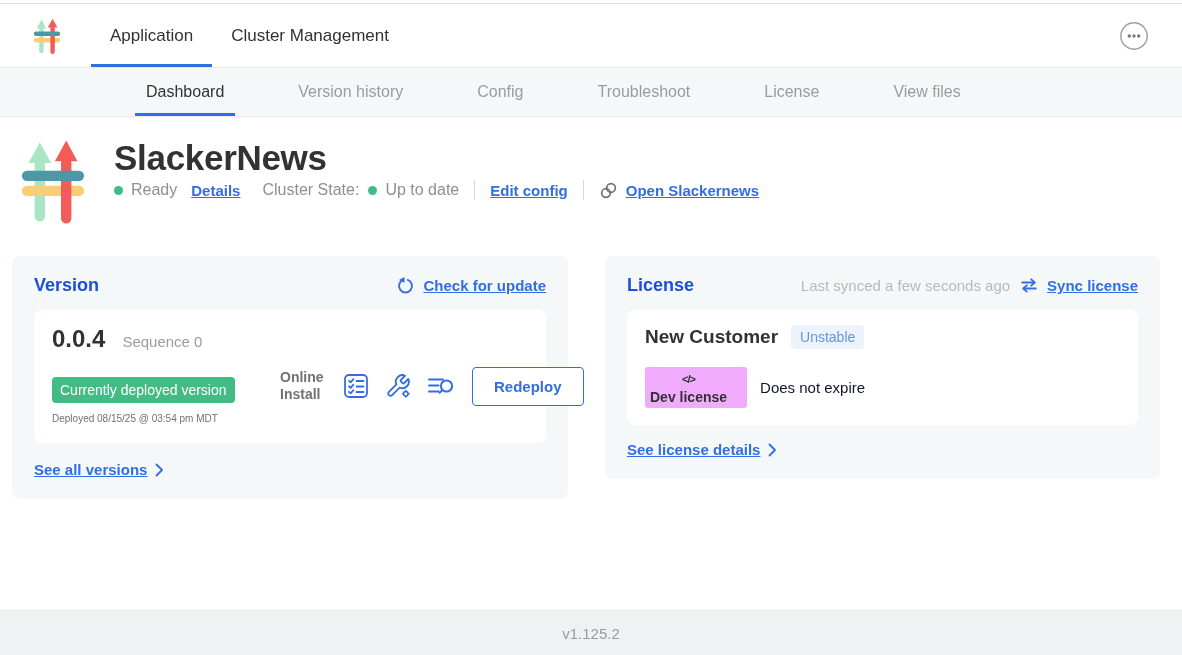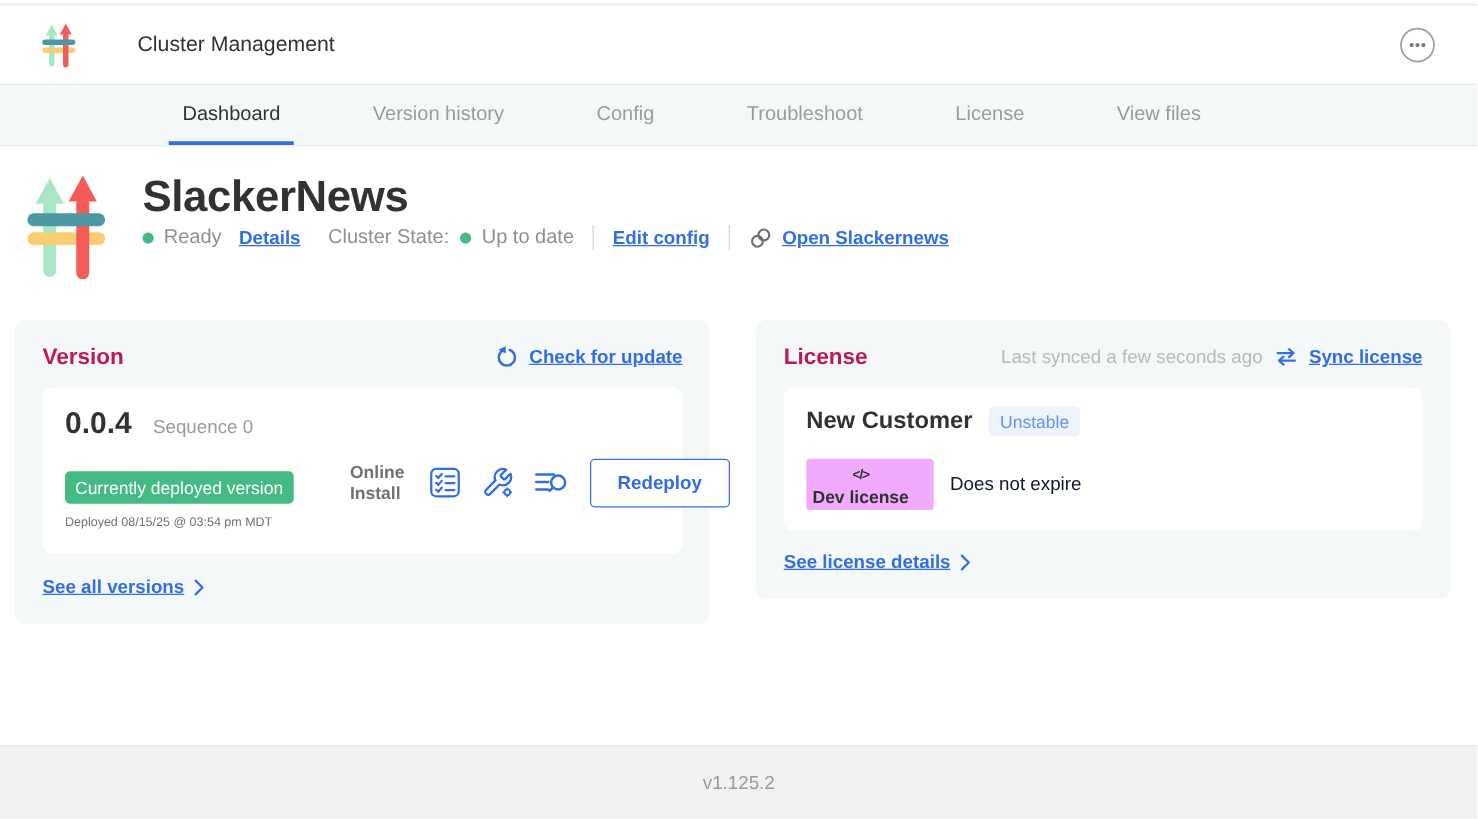--- a/index.html
+++ b/index.html
@@ -40,21 +40,21 @@
   .vdivider { width: 1px; height: 20px; background: #d6d6d6; margin: 0 15px; }
   a.link { color: #326DE6; text-decoration: underline; font-weight: 600; font-size: 15px; cursor: pointer; display: inline-flex; align-items: center; gap: 8px; }
   .icon-link { display: inline-flex; align-items: center; gap: 7px; }
 
   
   .cards { display: flex; align-items: flex-start; gap: 37px; padding: 28px 22px 0 12px; }
   .card { background: #f5f8f9; border-radius: 8px; padding: 19px 22px 20px; }
   .card-version { width: 556px; }
   .card-license { width: 555px; }
   .card-head { display: flex; align-items: center; justify-content: space-between; margin-bottom: 14px; }
-  .card-title { font-size: 18px; font-weight: bold; color: #be185d; }
+  .card-title { font-size: 18px; font-weight: bold; color: #1d4ed8; }
   .head-action { display: flex; align-items: center; gap: 9px; }
   .muted-light { font-size: 15px; color: #b9b9b9; }
   .inner { background: #fff; border-radius: 8px; padding: 15px 18px 17px; }
 
   .v-top { display: flex; align-items: baseline; gap: 17px; }
   .v-num { font-size: 24px; font-weight: bold; color: #323232; }
   .v-seq { font-size: 15px; color: #9b9b9b; }
   .v-body { display: flex; align-items: flex-start; margin-top: 12px; }
   .v-left { width: 228px; flex: none; margin-top: 12px; }
   .badge-green { display: inline-block; background: #44BB84; color: #fff; font-size: 14px; padding: 5px 8px; border-radius: 4px; white-space: nowrap; }
@@ -69,39 +69,42 @@
   .l-row1 { display: flex; align-items: center; gap: 13px; }
   .l-name { font-size: 19px; font-weight: bold; color: #323232; }
   .badge-blue { background: #edf2fb; color: #6096e8; font-size: 14px; padding: 4px 9px; border-radius: 4px; }
   .l-row2 { display: flex; align-items: center; gap: 13px; margin-top: 18px; }
   .tag-gray { background: #f0abfc; color: #323232; font-size: 14px; font-weight: 600; padding: 3px 20px 3px 5px; border-radius: 3px; display: inline-flex; align-items: center; gap: 3px; flex-direction: column; }
   .code-glyph::before { content: "</>"; font-size: 11px; font-weight: bold; letter-spacing: -1px; color: #323232; }
   .expiry { font-size: 15px; color: #0f172a; }
   .license-see { margin-top: 16px; }
 
   
-  footer { flex: none; height: 59px; background: #f0f1f2; border-top: 1px solid #e4e6e7; display: flex; align-items: center; justify-content: center; font-size: 15px; color: #9b9b9b; }
+  footer { flex: none; height: 45px; background: #f0f1f2; border-top: 1px solid #e4e6e7; display: flex; align-items: center; justify-content: center; font-size: 15px; color: #9b9b9b; }
 </style>
 </head>
 <body>
 
 <div class="top-line"></div>
 
 <header class="topbar">
   <span class="brand">
     <svg width="28" height="38" viewBox="0 0 70 94">
       <path d="M21 6 L33 28 L9 28 Z" fill="#AAE6C6"></path>
       <rect x="15.5" y="24" width="11" height="66" rx="5.5" fill="#AAE6C6"></rect>
       <rect x="2" y="52" width="66" height="11" rx="5.5" fill="#F9CE73"></rect>
       <path d="M49 4 L61 26 L37 26 Z" fill="#F25B58"></path>
       <rect x="43.5" y="22" width="11" height="70" rx="5.5" fill="#F25B58"></rect>
       <rect x="2" y="36" width="66" height="11" rx="5.5" fill="#4C99A5"></rect>
     </svg>
   </span>
   <nav class="topnav">
+    <div class="top-tab active">
+      <span>Application</span>
+    </div>
     <div class="top-tab">
       <span>Cluster Management</span>
     </div>
   </nav>
   <div class="topbar-spacer"></div>
   <button class="menu-btn">
     <span>
       <svg width="30" height="30" viewBox="0 0 30 30">
         <circle cx="15" cy="15" r="13.2" fill="none" stroke="#9e9e9e" stroke-width="1.4"></circle>
         <circle cx="10.3" cy="15" r="1.7" fill="#7a7a7a"></circle>

